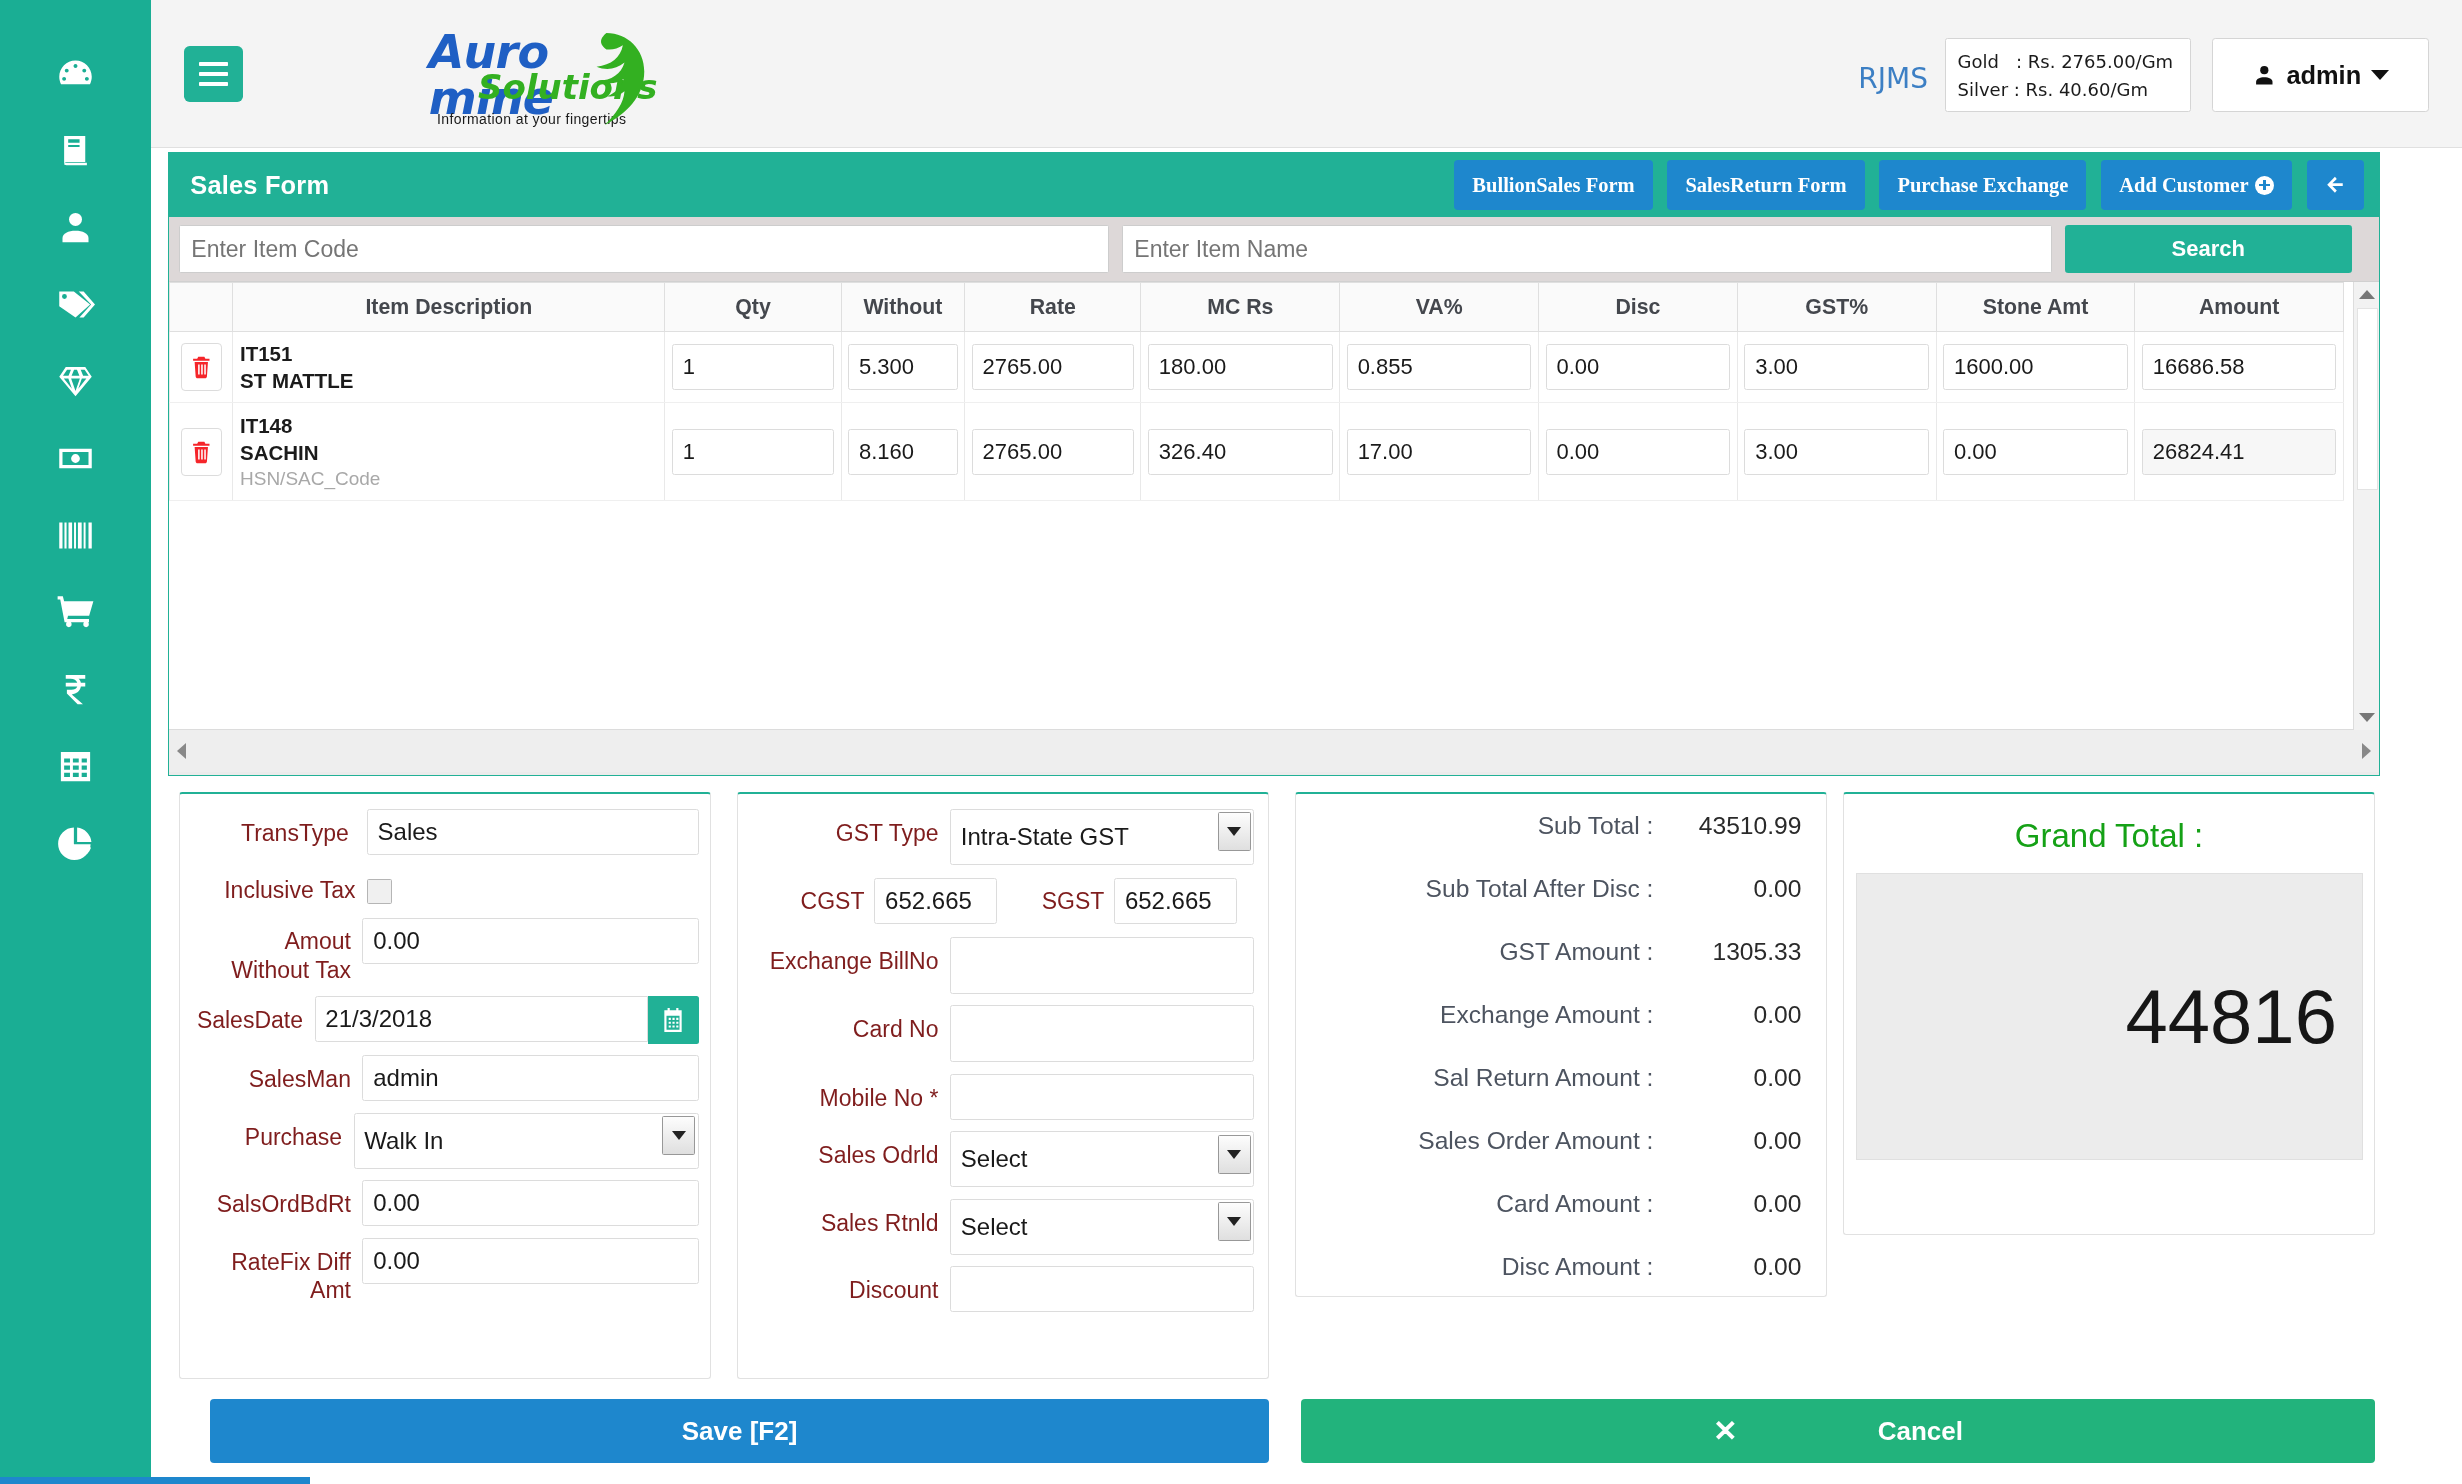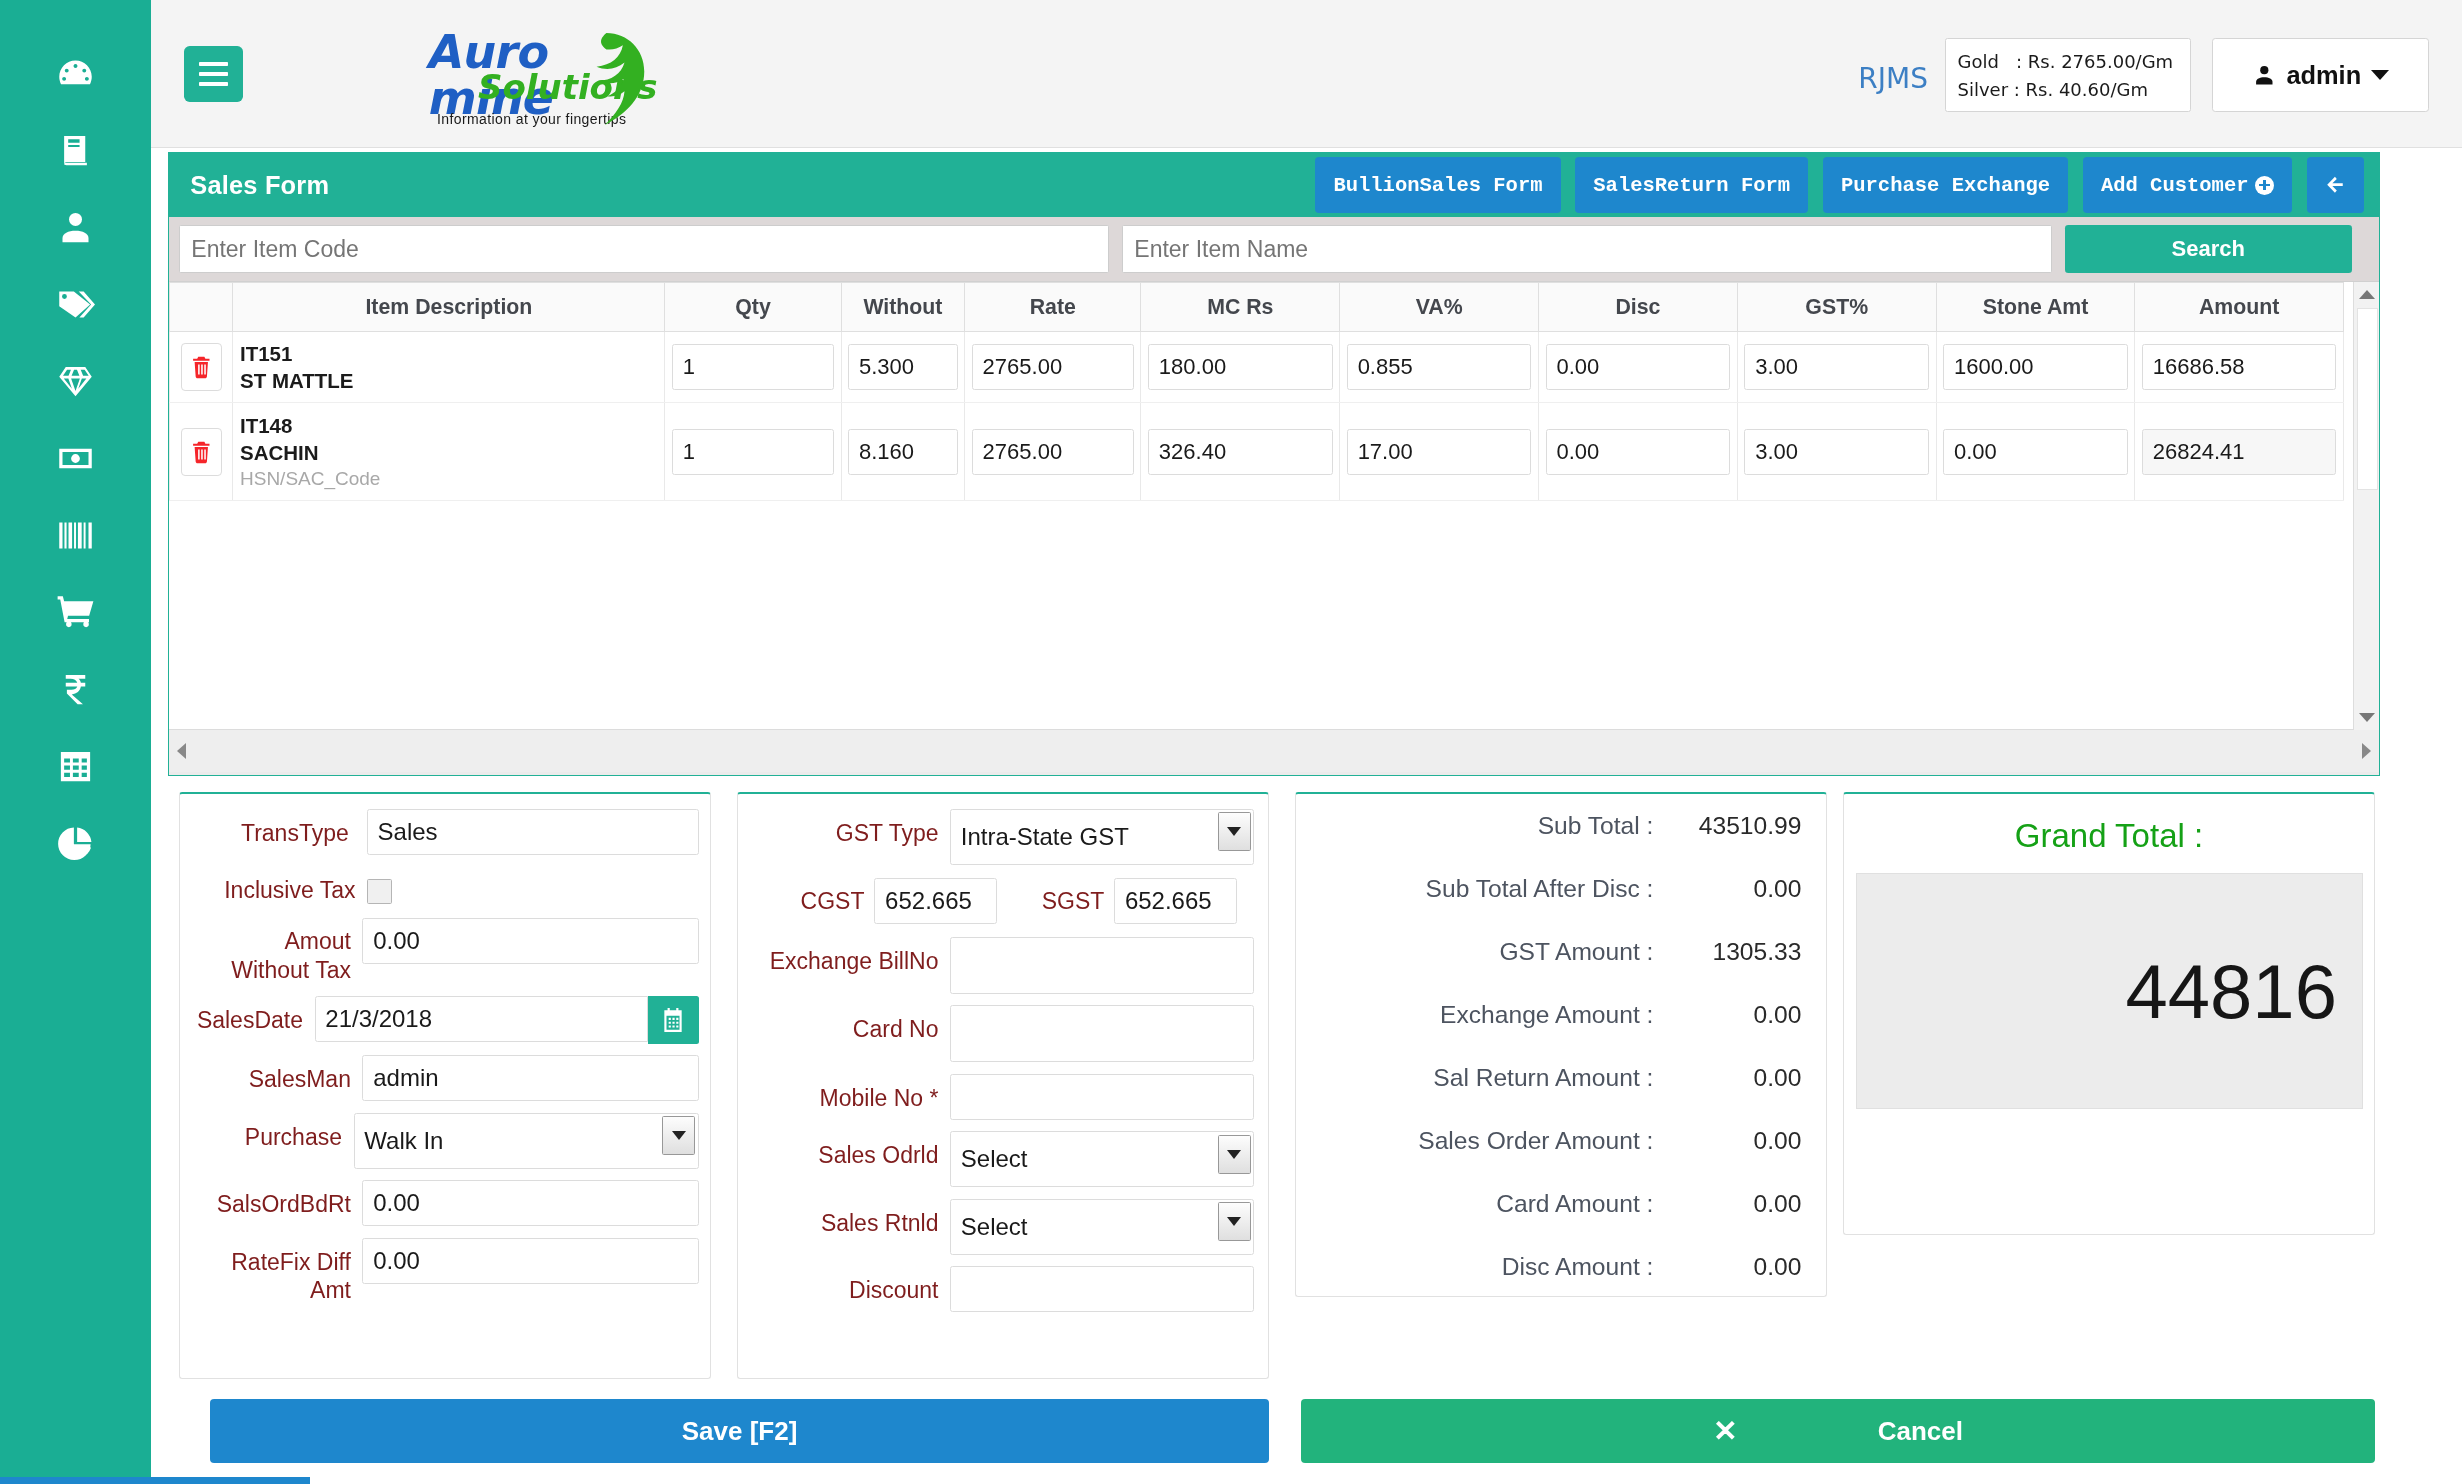--- a/index.html
+++ b/index.html
@@ -104,23 +104,23 @@
   }
   #panel-head {
     height: 64px; background: #21b196;
     display: flex; align-items: center;
     padding: 0 14.8px 0 21.3px;
   }
   #panel-title { color: #fff; font-size: 25.4px; font-weight: bold; letter-spacing: 0.2px; }
   #panel-actions { margin-left: auto; display: flex; gap: 14.8px; align-items: center; }
   .act-btn {
     background: #1e87cd; color: #fff; border: none; border-radius: 4.1px;
-    height: 56px; padding: 0 18px;
+    height: 50px; padding: 0 18px;
     font-size: 20.5px; font-weight: bold;
-    font-family: Liberation Mono, monospace;
+    font-family: Liberation Serif, serif;
     cursor: pointer; white-space: nowrap;
     display: flex; align-items: center; gap: 6.6px;
   }
   .act-btn.icon-only { padding: 0 18px; }
   .circ-plus {
     display: inline-block; width: 19px; height: 19px; border-radius: 50%;
     background: #fff; position: relative;
   }
   .circ-plus::before, .circ-plus::after {
     content: ''; position: absolute; background: #1e87cd;
@@ -261,21 +261,21 @@
     padding: 0 24.6px 0 16.4px; height: 63px;
   }
   .tlabel { font-size: 24.6px; color: #4d5460; }
   .tval { font-size: 24.6px; color: #2a2a2a; width: 148px; text-align: right; }
 
   #gt-title {
     text-align: center; color: #15a116;
     font-size: 33px; padding: 23px 0 18px; font-weight: normal;
   }
   #gt-box {
-    margin: 0 11.5px 14.8px; height: 236px;
+    margin: 0 11.5px 14.8px; height: 287px;
     background: #ececec; border: 0.8px solid #e0e0e0;
     display: flex; align-items: center; justify-content: flex-end;
     padding-right: 24.6px;
   }
   #gt-value { font-size: 76px; color: #161616; }
 
   
   #save-btn {
     position: absolute; left: 210px; top: 1399px;
     width: 1059px; height: 64px;

